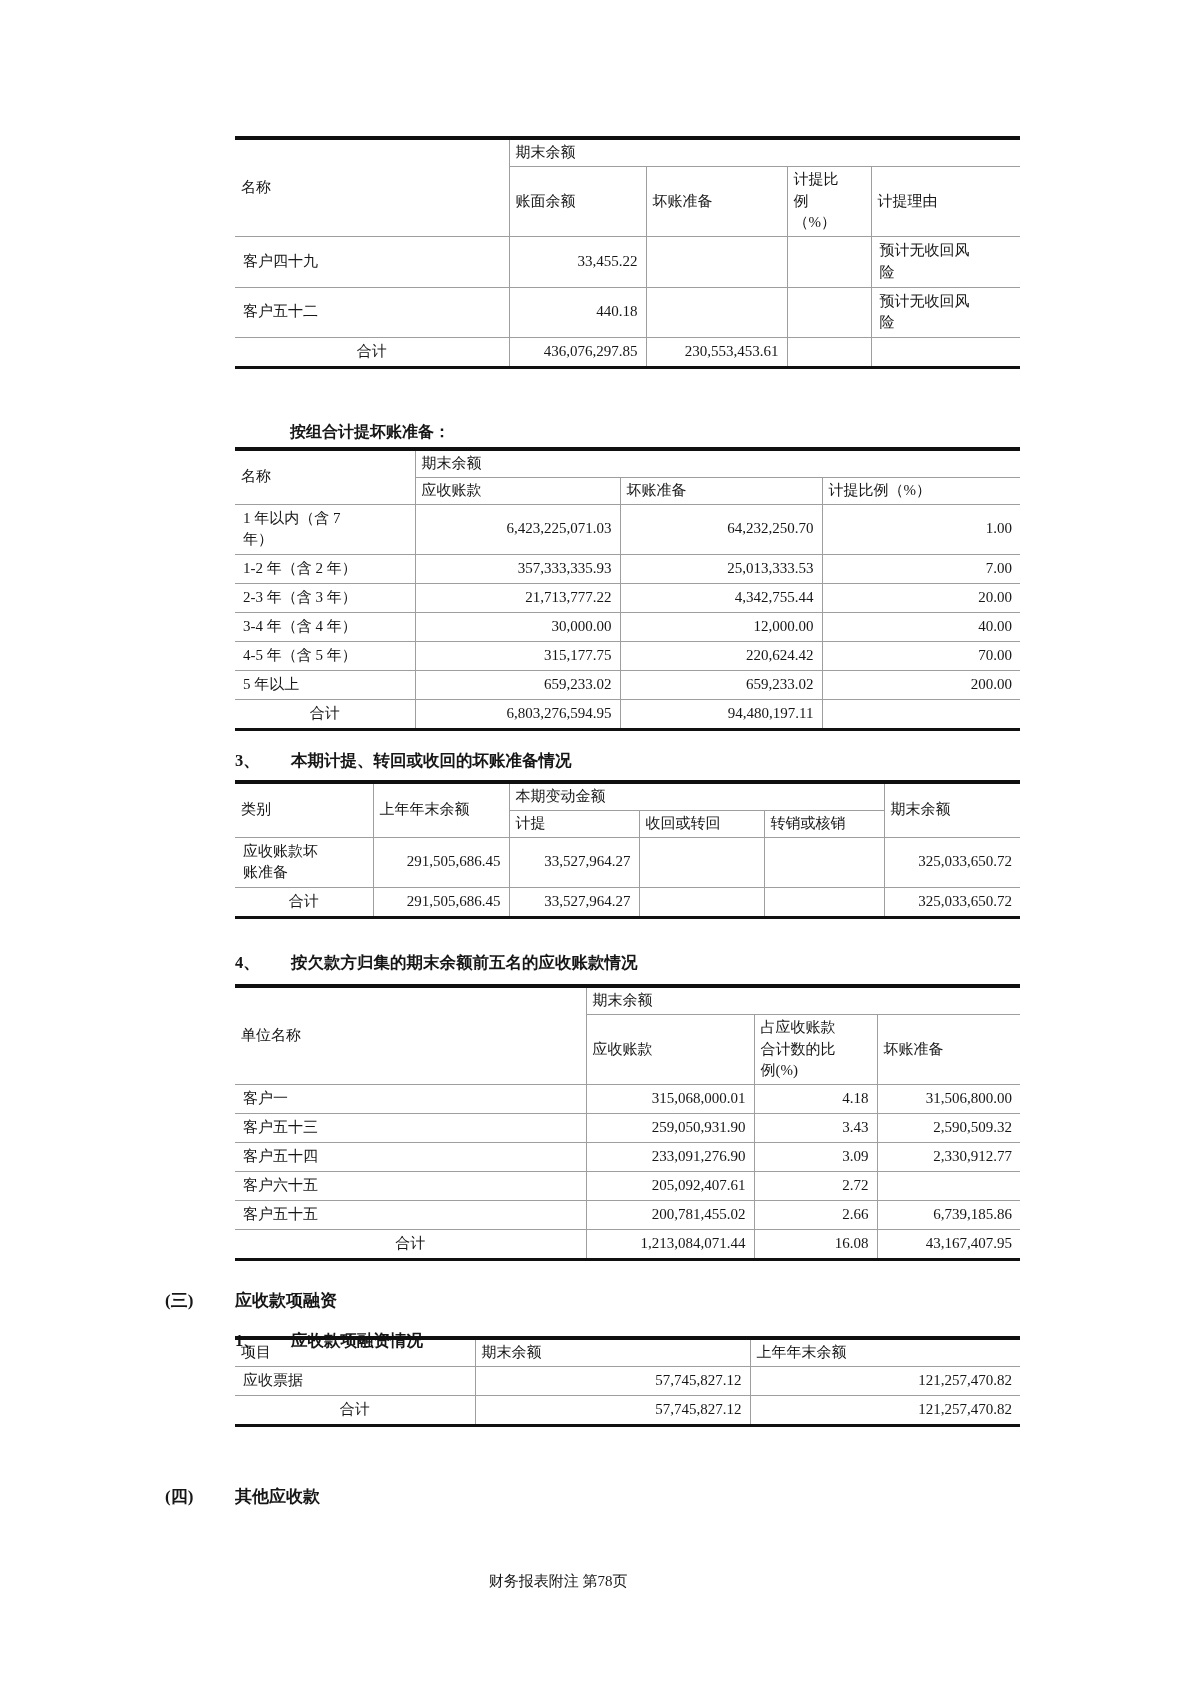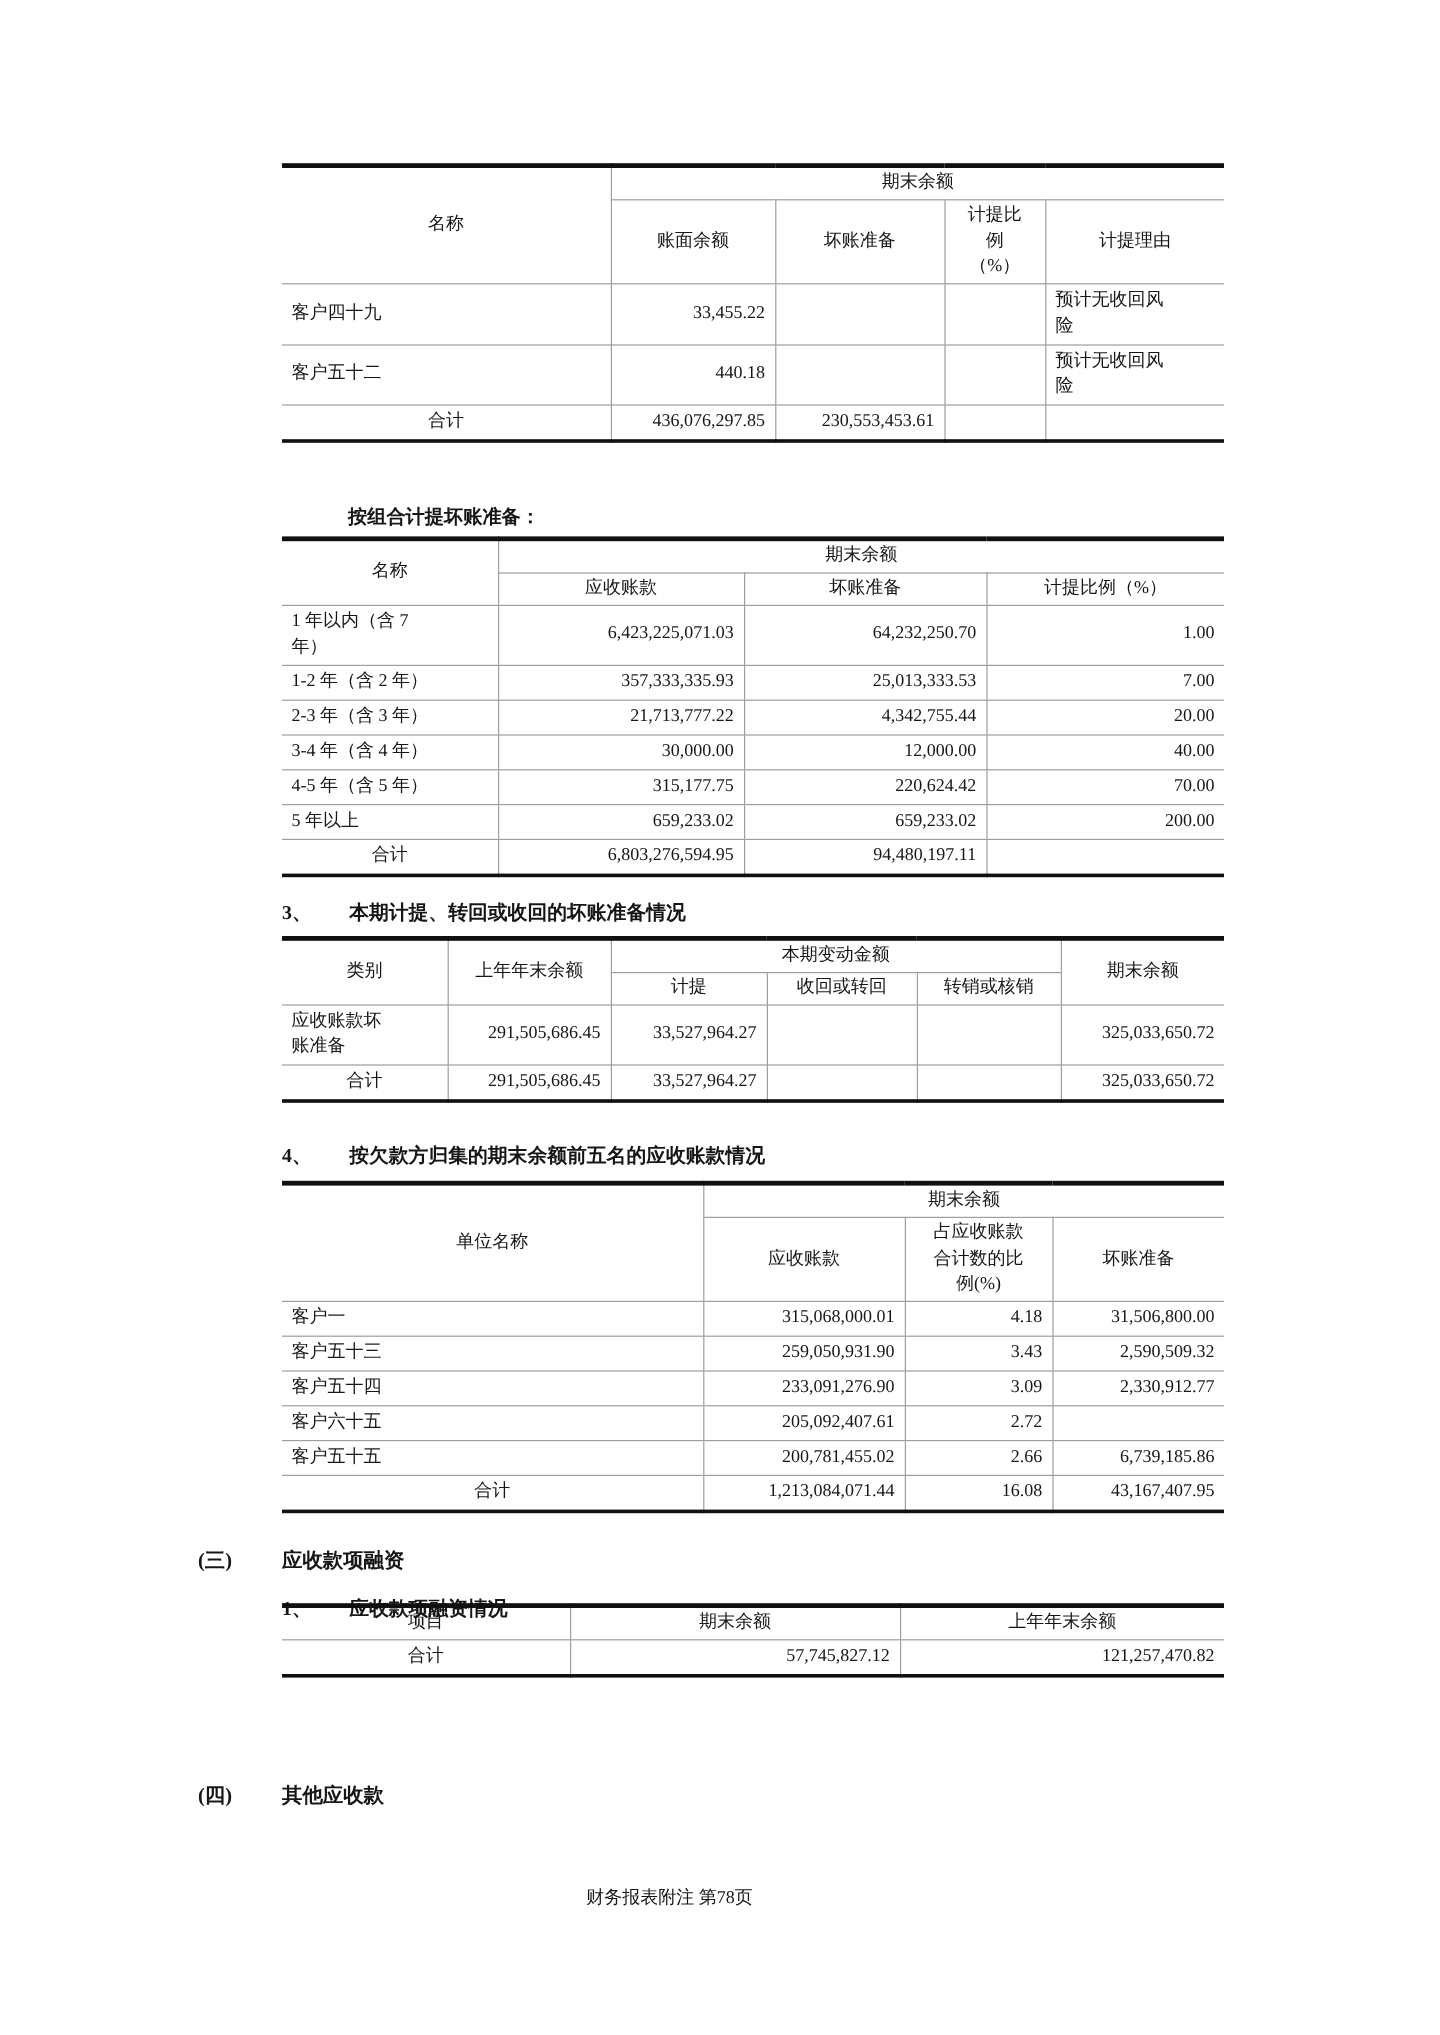--- a/index.html
+++ b/index.html
@@ -10,21 +10,21 @@
   }
   .abs { position:absolute; }
   table.t {
     border-collapse:collapse; table-layout:fixed; width:785px;
     border-top:4px solid #101010; border-bottom:3px solid #101010;
   }
   .t th, .t td {
     border:1px solid #9e9e9e; font-size:15px; font-weight:normal;
     line-height:1.45; vertical-align:middle; overflow:hidden;
   }
-  .t th { text-align:center; padding:2px 6px; }
+  .t th { text-align:left; padding:2px 6px; }
   .t td { padding:3px 8px; height:22px; }
   .t tr > *:first-child { border-left:none; }
   .t tr > *:last-child { border-right:none; }
   .num { text-align:right; }
   .txt { text-align:left; }
   .ctr { text-align:center; }
   .pre { white-space:pre-line; }
   .heading { display:flex; font-weight:bold; font-size:16.5px; line-height:1.3; }
   .heading .hnum { flex:none; width:56px; }
   .heading2 { display:flex; font-weight:bold; font-size:17px; line-height:1.3; }
@@ -293,20 +293,25 @@
         </colgroup>
       <thead>
         <tr>
           <th>项目</th>
           <th>期末余额</th>
           <th>上年年末余额</th>
         </tr>
       </thead>
       <tbody>
         <tr>
+          <td class="txt">应收票据</td>
+          <td class="num">57,745,827.12</td>
+          <td class="num">121,257,470.82</td>
+        </tr>
+        <tr>
           <td class="ctr">合计</td>
           <td class="num">57,745,827.12</td>
           <td class="num">121,257,470.82</td>
         </tr>
       </tbody>
     </table>
   </div>
 
   <div class="abs heading2" style="top:1486px; left:165px;">
     <span class="hnum">(四)</span>

